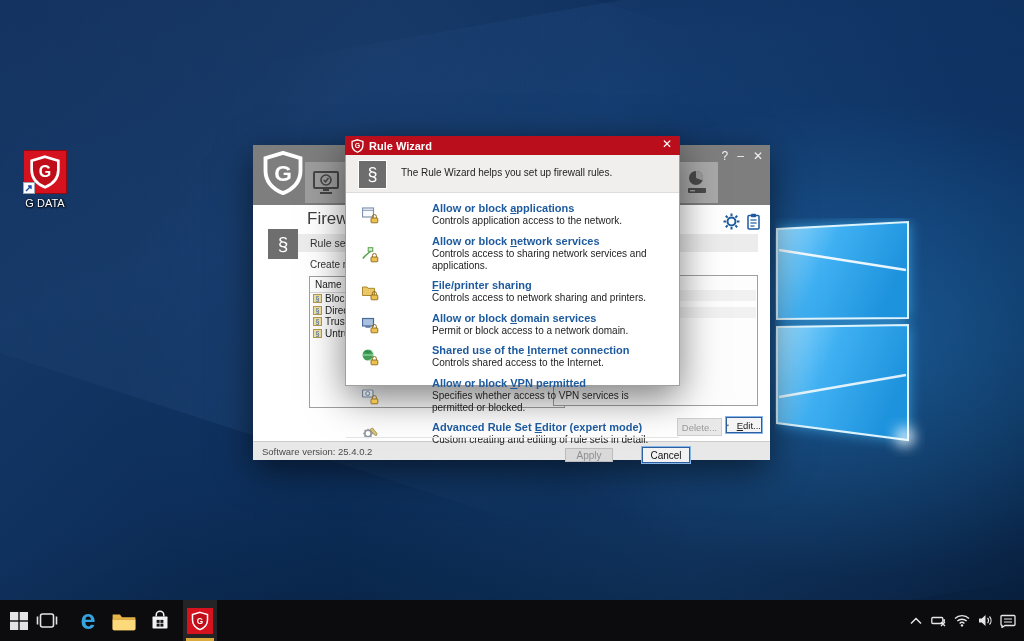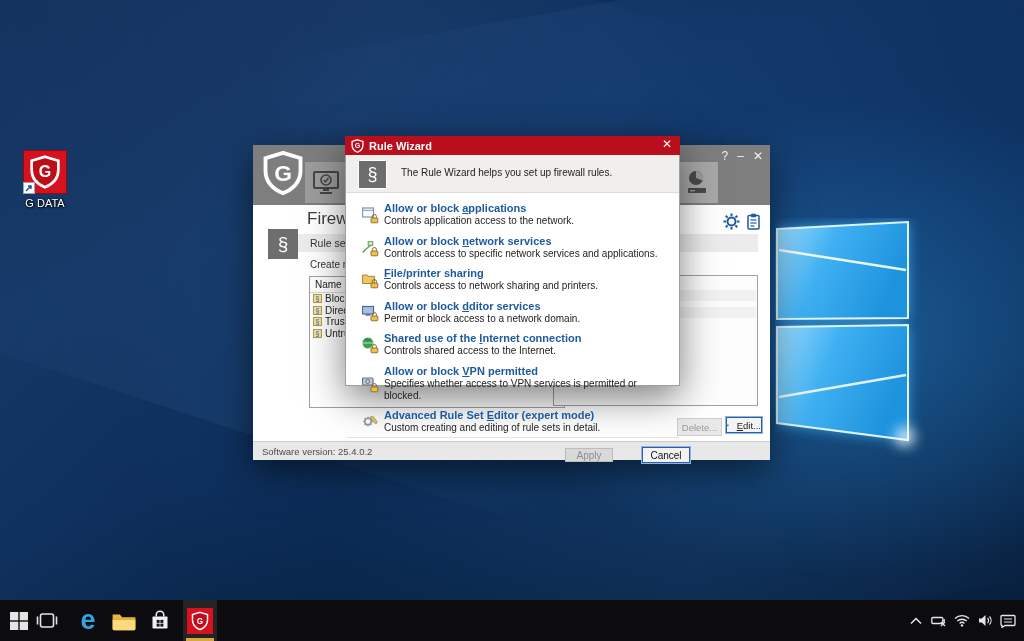--- a/index.html
+++ b/index.html
@@ -76,21 +76,21 @@
         display:flex; align-items:center; color:#fff; }
   .wiz-titlebar .ttl { font-size:11px; font-weight:bold; margin-left:5px; }
   .wiz-titlebar .x { position:absolute; right:8px; top:1px; font-size:12px; cursor:default; }
   .wiz-hdr { position:absolute; left:0; right:0; top:19px; height:38px; background:#f1efed;
         border-bottom:1px solid #dcdcdc; }
   .wiz-hdr .sec { position:absolute; left:12px; top:5px; width:29px; height:29px; background:#6d6d6d;
         color:#fff; font-size:18px; display:flex; align-items:center; justify-content:center;
         box-shadow:0 0 0 1px #fff inset; }
   .wiz-hdr .txt { position:absolute; left:55px; top:12px; font-size:10px; color:#222; }
   .wiz-items { position:absolute; left:16px; right:8px; top:66px; }
-  .wiz-item { display:flex; margin-bottom:7.5px; }
+  .wiz-item { display:flex; margin-bottom:7.5px;gap:48px; }
   .wiz-item .ico { width:17px; flex:0 0 17px; margin-top:1px; }
   .wiz-item .txts { margin-left:5px; }
   .wiz-item .t { font-size:11px; font-weight:bold; color:#1d5a9e; line-height:13px; cursor:pointer; }
   .wiz-item .d { font-size:10px; color:#1c1c1c; line-height:12px; }
   .key { text-decoration:underline; }
   .wiz-sep { position:absolute; left:0; right:0; top:301px; border-top:1px solid #e4e4e4; }
   .wiz-btn { position:absolute; font-size:10px; display:flex; align-items:center; justify-content:center; }
   .wiz-apply { left:219px; top:312px; width:48px; height:14px; background:#d9d9d9;
         border:1px solid #bcbcbc; color:#8f8f8f; }
   .wiz-cancel { left:274px; top:311px; width:48px; height:16px; background:#f2f2f2;
@@ -285,21 +285,21 @@
 
       <div class="wiz-item">
         <svg class="ico" viewBox="0 0 17 17">
           <path d="M0.8 13 C3.5 9.5 5.5 8 8.5 6" fill="none" stroke="#57a04b" stroke-width="1.5"></path>
           <rect x="6.2" y="2.2" width="4.6" height="3.6" fill="#dcecd8" stroke="#57a04b" stroke-width="1"></rect>
           <rect x="9" y="11.5" width="6.8" height="4.8" rx="0.8" fill="#edc14f" stroke="#8a6a1f" stroke-width="0.9"></rect>
           <path d="M10.4 11.5 V10 a2 2 0 0 1 4 0 V11.5" fill="none" stroke="#8a6a1f" stroke-width="1"></path>
         </svg>
         <div class="txts">
           <div class="t"><span>Allow or block </span><span class="key">n</span><span>etwork services</span></div>
-          <div class="d">Controls access to specific network services and applications.</div>
+          <div class="d">Controls access to sharing network services and applications.</div>
         </div>
       </div>
 
       <div class="wiz-item">
         <svg class="ico" viewBox="0 0 17 17">
           <path d="M0.5 3.5 h4.5 l1 1.3 h6.5 v7.2 h-12 z" fill="#ecc768" stroke="#a98a33" stroke-width="1"></path>
           <rect x="9" y="11.5" width="6.8" height="4.8" rx="0.8" fill="#edc14f" stroke="#8a6a1f" stroke-width="0.9"></rect>
           <path d="M10.4 11.5 V10 a2 2 0 0 1 4 0 V11.5" fill="none" stroke="#8a6a1f" stroke-width="1"></path>
         </svg>
         <div class="txts">
@@ -309,21 +309,21 @@
       </div>
 
       <div class="wiz-item">
         <svg class="ico" viewBox="0 0 17 17">
           <rect x="0.5" y="2" width="11" height="7.5" fill="#a9c0e0" stroke="#4a6a9a" stroke-width="1.2"></rect>
           <rect x="3.5" y="9.8" width="5" height="1.4" fill="#4a6a9a"></rect>
           <rect x="9" y="11.5" width="6.8" height="4.8" rx="0.8" fill="#edc14f" stroke="#8a6a1f" stroke-width="0.9"></rect>
           <path d="M10.4 11.5 V10 a2 2 0 0 1 4 0 V11.5" fill="none" stroke="#8a6a1f" stroke-width="1"></path>
         </svg>
         <div class="txts">
-          <div class="t"><span>Allow or block </span><span class="key">d</span><span>ditor services</span></div>
+          <div class="t"><span>Allow or block </span><span class="key">d</span><span>omain services</span></div>
           <div class="d">Permit or block access to a network domain.</div>
         </div>
       </div>
 
       <div class="wiz-item">
         <svg class="ico" viewBox="0 0 17 17">
           <circle cx="6" cy="6.5" r="5.5" fill="#3f9e55"></circle>
           <path d="M6 1 a5.5 5.5 0 0 1 0 11 M0.5 6.5 h11" fill="none" stroke="#bfe6c8" stroke-width="0.9"></path>
           <path d="M3 2.5 c2 1.5 4.5 1.5 6-0.3" fill="none" stroke="#2a7a3e" stroke-width="1"></path>
           <rect x="9" y="11.5" width="6.8" height="4.8" rx="0.8" fill="#edc14f" stroke="#8a6a1f" stroke-width="0.9"></rect>

